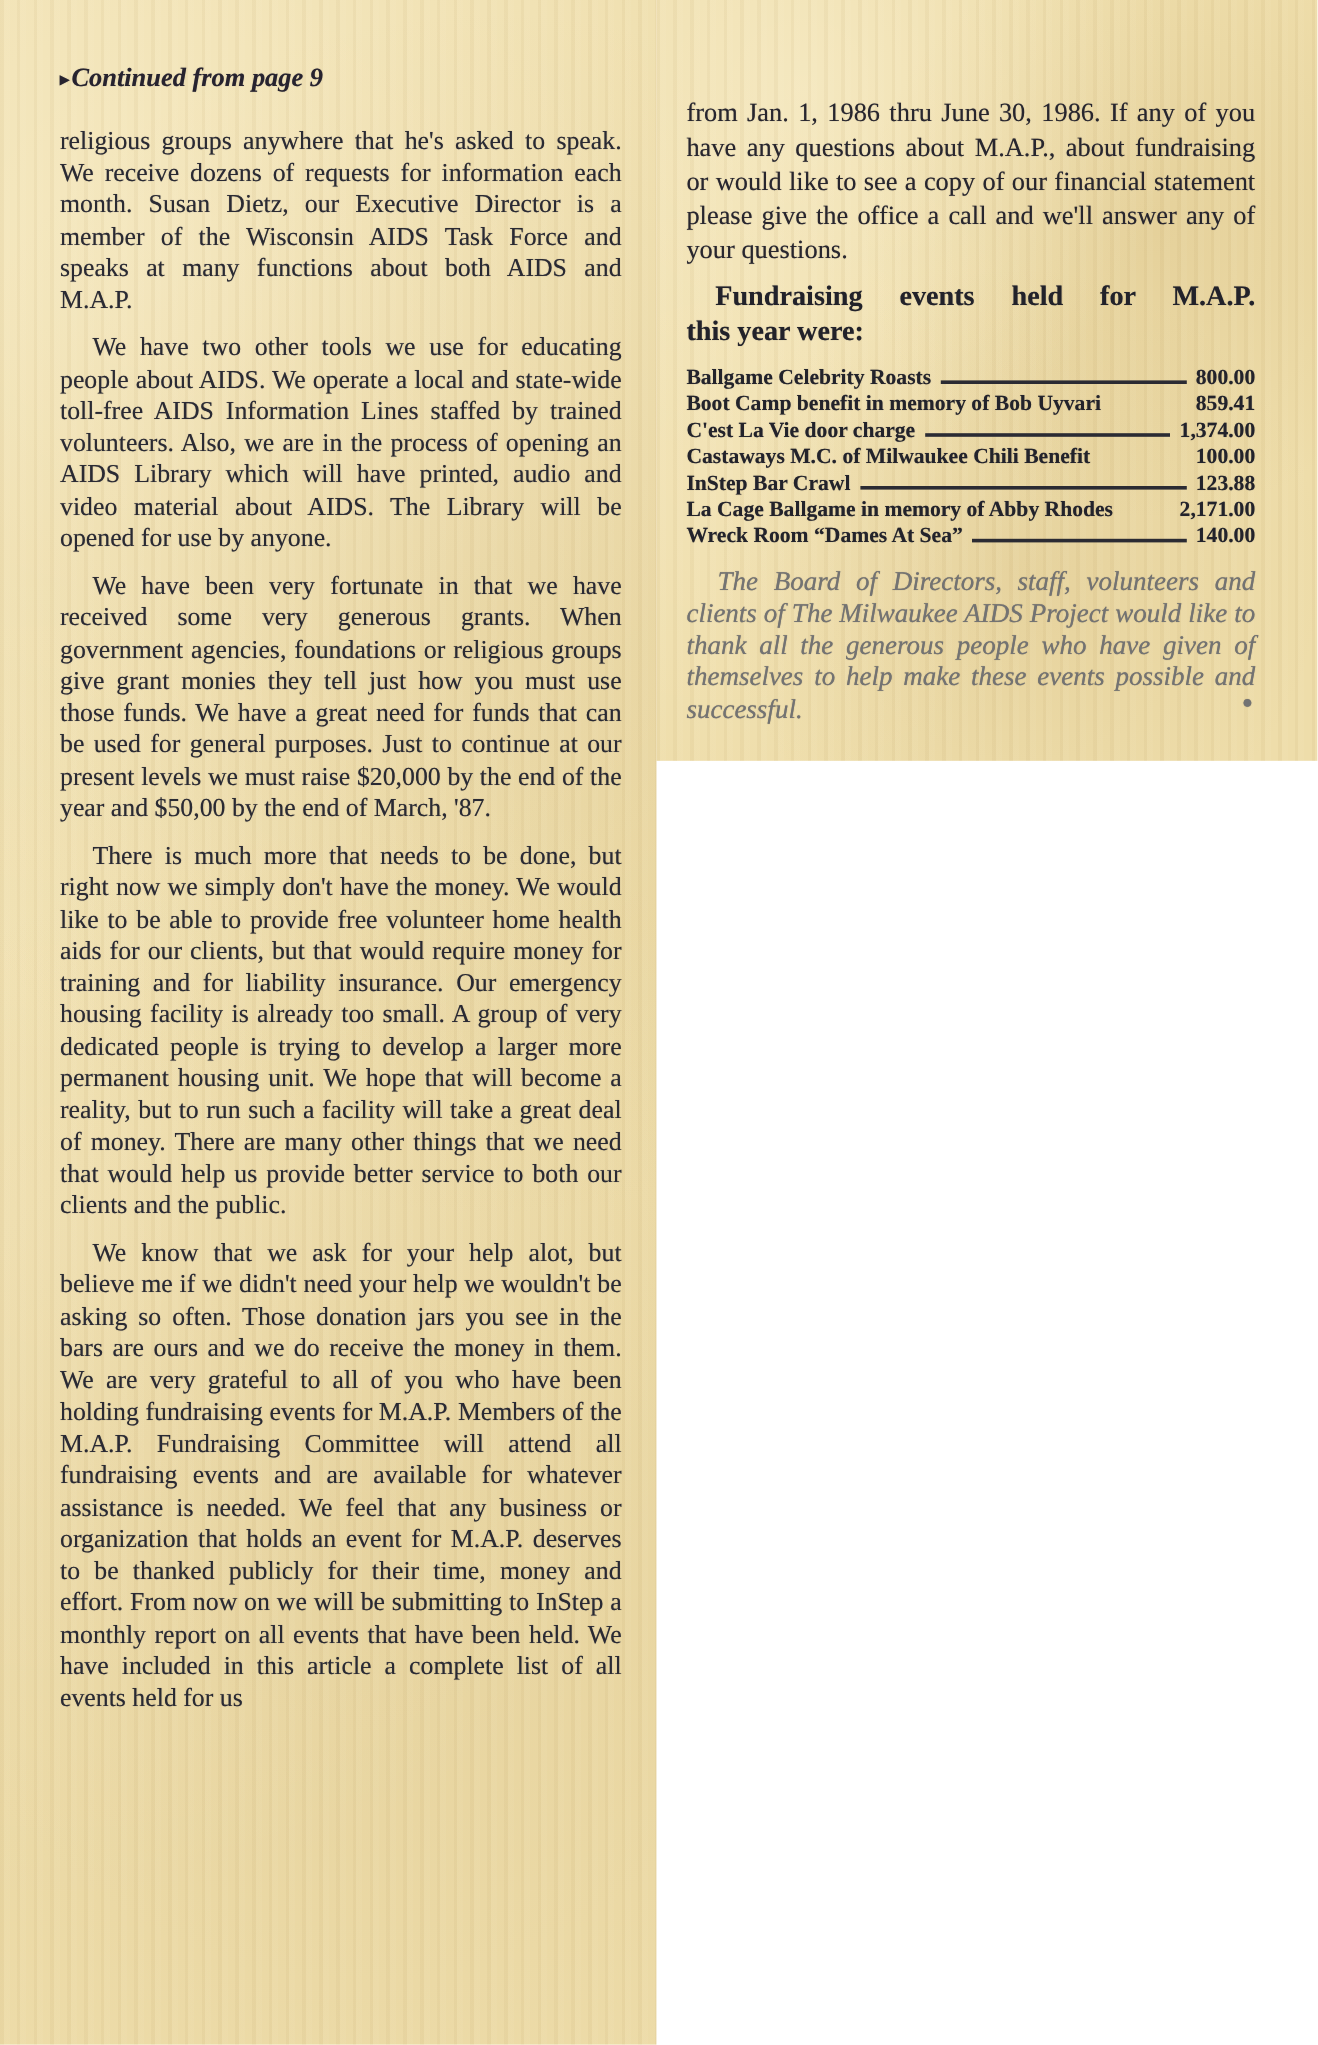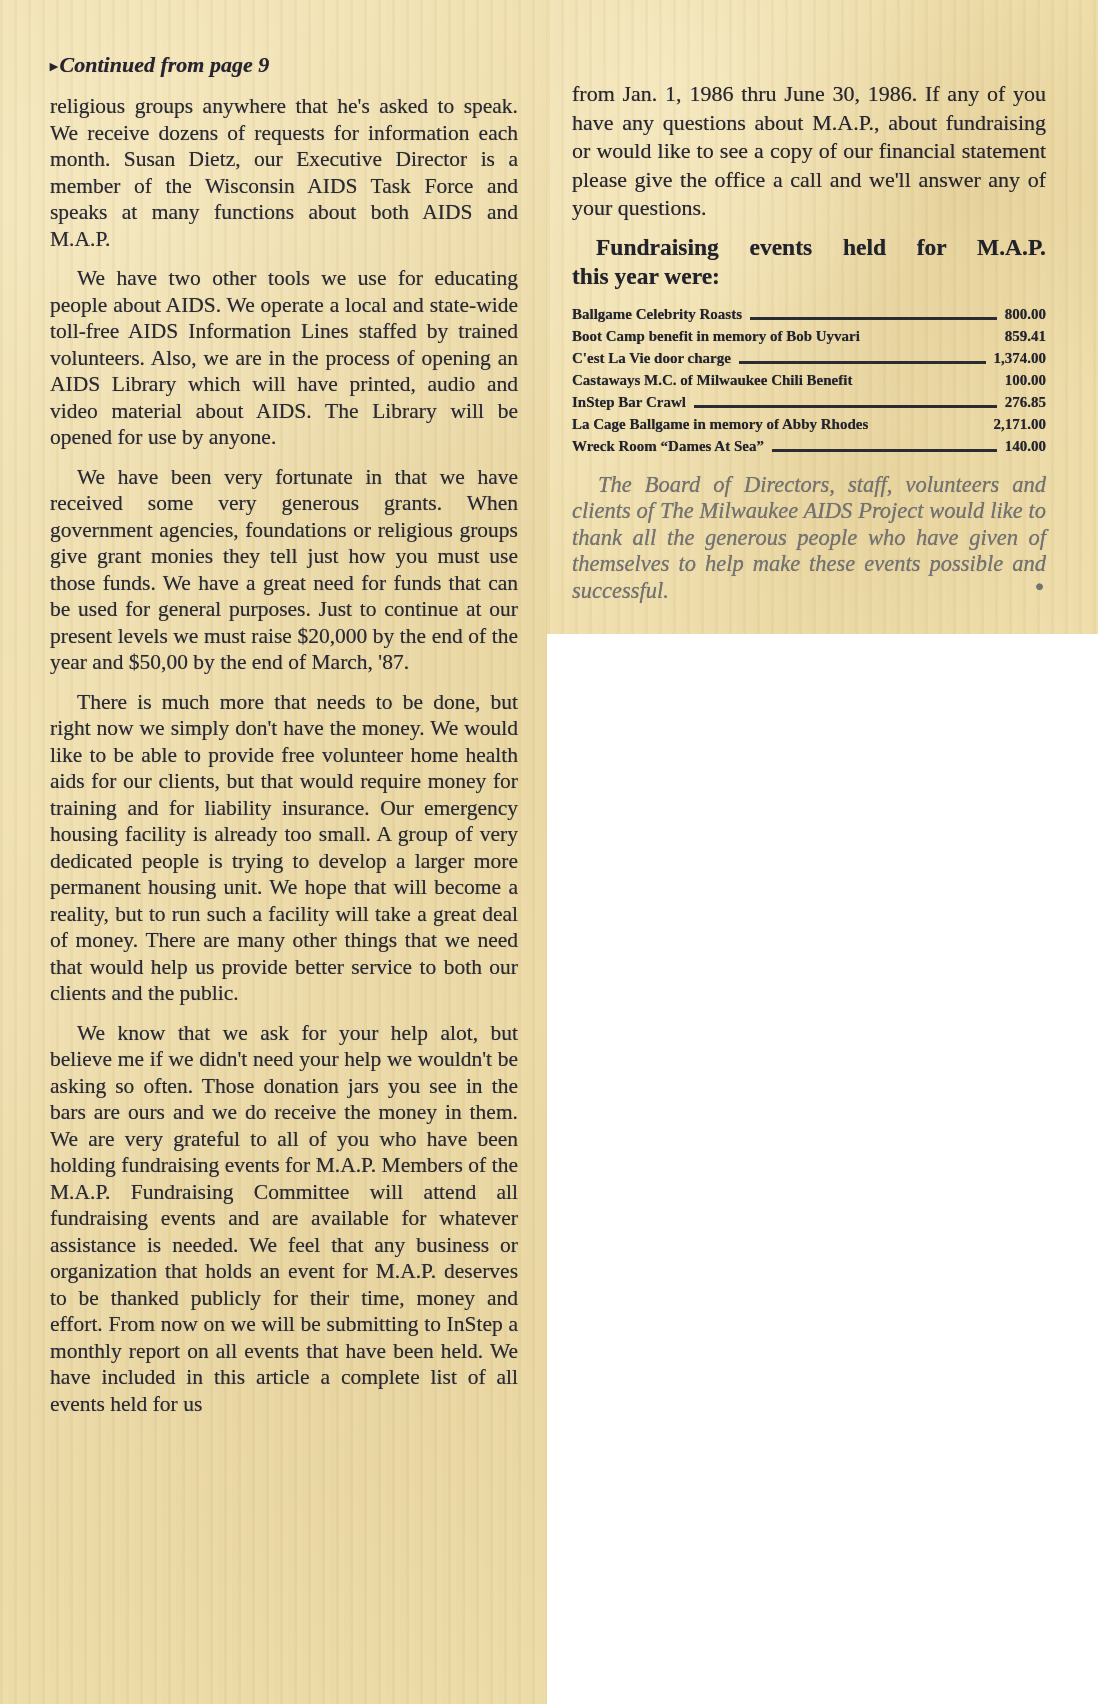--- a/index.html
+++ b/index.html
@@ -25,42 +25,42 @@
   .col-right { left:572px; top:80px; width:474px; }
 
   .soft { text-shadow:0 0 0.7px rgba(42,42,55,0.55); }
 
   .page-header {
     font-size:24px; font-weight:bold; color:#1f2335;
     letter-spacing:0.2px; margin-bottom:15px; white-space:nowrap;
   }
   .brand-italic { font-style:italic; }
 
-  .continued-line { font-size:22px; font-weight:600; font-style:italic; margin-bottom:15px; color:#27232f; }
+  .continued-line { font-size:22px; font-weight:600; font-style:italic; margin-bottom:26px; color:#27232f; }
   .continued-arrow { font-style:normal; font-size:15px; vertical-align:1px; margin-right:2px; }
 
   .body-par {
     font-size:21.5px; line-height:26.5px; text-align:justify;
     margin-bottom:13px; color:#2a2a33;
   }
   .body-par.indent { text-indent:27px; }
 
   .intro-par { font-size:22px; line-height:28.5px; text-align:justify; color:#28262e; }
 
   .fund-heading { margin-top:10px; font-weight:bold; color:#22222a; }
   .fund-heading .h-line1 {
     display:block; font-size:23.5px; line-height:29px;
     text-align:justify; text-align-last:justify; text-indent:24px;
   }
   .fund-heading .h-line2 { display:block; font-size:23.5px; line-height:29px; }
 
   .event-list { margin-top:12px; }
   .event-row {
     display:flex; 
-    font-size:15px; font-weight:bold; line-height:22px; height:22px;
+    font-size:18px; font-weight:bold; line-height:22px; height:22px;
     color:#23232b; white-space:nowrap;
   }
   .event-name { flex:0 0 auto; }
   .event-fill { flex:1 1 auto; margin:0 8px 5px 8px; }
   .event-row.has-leader .event-fill { border-bottom:3px solid #2b2b33; }
   .event-amount { flex:0 0 auto; }
 
   .closing-par {
     position:relative; margin-top:15px;
     font-style:italic; font-size:22.5px; line-height:26.5px;
@@ -110,21 +110,21 @@
       <span class="event-amount">1,374.00</span>
     </div>
     <div class="event-row soft">
       <span class="event-name">Castaways M.C. of Milwaukee Chili Benefit</span>
       <span class="event-fill"></span>
       <span class="event-amount">100.00</span>
     </div>
     <div class="event-row has-leader soft">
       <span class="event-name">InStep Bar Crawl</span>
       <span class="event-fill"></span>
-      <span class="event-amount">276.85</span>
+      <span class="event-amount">123.88</span>
     </div>
     <div class="event-row soft">
       <span class="event-name">La Cage Ballgame in memory of Abby Rhodes</span>
       <span class="event-fill"></span>
       <span class="event-amount">2,171.00</span>
     </div>
     <div class="event-row has-leader soft">
       <span class="event-name">Wreck Room “Dames At Sea”</span>
       <span class="event-fill"></span>
       <span class="event-amount">140.00</span>

